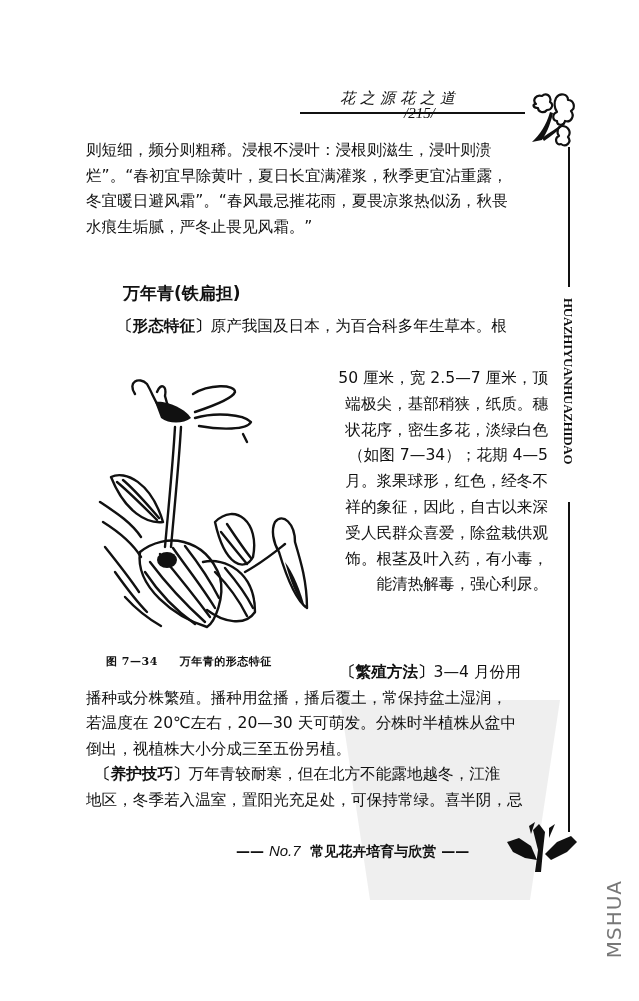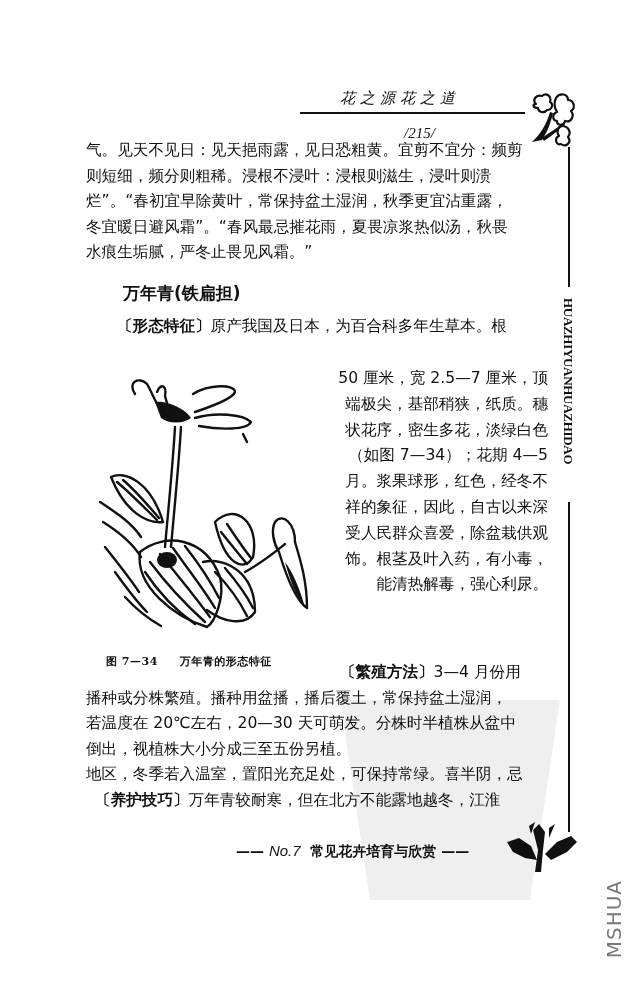--- a/index.html
+++ b/index.html
@@ -8,21 +8,21 @@
 
     .header-title {
       position: absolute; left: 340px; top: 89px;
       font-family: "DejaVu Serif", serif; font-style: italic;
       font-size: 15px; letter-spacing: 5px; color: #111;
     }
     .header-rule {
       position: absolute; left: 300px; top: 112px; width: 225px; height: 1.5px; background: #111;
     }
     .header-page {
-      position: absolute; left: 404px; top: 125px;
+      position: absolute; left: 404px; top: 105px;
       font-family: "Liberation Serif", serif; font-style: italic; font-size: 15px; color: #111;
     }
     .header-ornament { position: absolute; left: 528px; top: 92px; width: 52px; height: 58px; }
 
     .side-line-top { position: absolute; left: 568px; top: 147px; width: 2px; height: 140px; background: #111; }
     .side-text {
       position: absolute; left: 560px; top: 298px;
       writing-mode: vertical-rl;
       font-family: "Liberation Serif", serif; font-size: 13px; font-weight: bold;
       letter-spacing: -0.3px; color: #111;
@@ -87,23 +87,22 @@
   </g>
   <path d="M4 50 C12 42 18 34 22 20 L25 21 C22 34 18 42 14 48 Z" fill="#111"></path>
   <path d="M14 46 C22 40 30 36 36 30 L37 32 C30 38 24 44 16 49 Z" fill="#111"></path>
 </svg>
 
 <div class="side-line-top"></div>
 <div class="side-text">HUAZHIYUANHUAZHIDAO</div>
 <div class="side-line-bottom"></div>
 
 <div class="para" style="top:138px;">
-  <span class="line">气。见天不见日：见天挹雨露，见日恐粗黄。宜剪不宜分：频剪</span>
   <span class="line">则短细，频分则粗稀。浸根不浸叶：浸根则滋生，浸叶则溃</span>
-  <span class="line">烂”。“春初宜早除黄叶，常保持盆土湿润，秋季更宜沾重露，</span>
+  <span class="line">烂”。“春初宜早除黄叶，夏日长宜满灌浆，秋季更宜沾重露，</span>
   <span class="line">冬宜暖日避风霜”。“春风最忌摧花雨，夏畏凉浆热似汤，秋畏</span>
   <span class="line">水痕生垢腻，严冬止畏见风霜。”</span>
 </div>
 
 <div class="section-title">万年青(铁扁担)</div>
 
 <div class="para" style="top:314px;">
   <span class="line" style="padding-left:31px;"><span class="bold">〔形态特征〕</span><span>原产我国及日本，为百合科多年生草本。根</span></span>
 </div>
 
@@ -167,22 +166,22 @@
 <div class="figure-caption"><span>图 7—34</span><span class="gap"></span><span>万年青的形态特征</span></div>
 
 <div class="para" style="top:660px;">
   <span class="line" style="padding-left:254px;"><span class="bold">〔繁殖方法〕</span><span>3—4 月份用</span></span>
   <span class="line">播种或分株繁殖。播种用盆播，播后覆土，常保持盆土湿润，</span>
   <span class="line">若温度在 20℃左右，20—30 天可萌发。分株时半植株从盆中</span>
   <span class="line">倒出，视植株大小分成三至五份另植。</span>
 </div>
 
 <div class="para" style="top:762px;">
+  <span class="line" style="padding-left:9px;"><span class="bold">〔养护技巧〕</span><span>万年青较耐寒，但在北方不能露地越冬，江淮</span></span>
   <span class="line">地区，冬季若入温室，置阳光充足处，可保持常绿。喜半阴，忌</span>
-  <span class="line" style="padding-left:9px;"><span class="bold">〔养护技巧〕</span><span>万年青较耐寒，但在北方不能露地越冬，江淮</span></span>
 </div>
 
 <div class="footer">
   <span>—— </span><span class="no">No.7</span>&nbsp;&nbsp;<span>常见花卉培育与欣赏</span><span> ——</span>
 </div>
 <svg class="footer-ornament" viewBox="0 0 75 55">
   <g fill="#111">
     <path d="M30 52 L33 30 L28 10 L34 4 L40 12 L38 30 L36 52 Z"></path>
     <path d="M2 22 L14 18 L26 26 L32 40 L20 38 L8 32 Z"></path>
     <path d="M40 34 L52 22 L66 16 L72 22 L62 32 L46 40 Z"></path>

